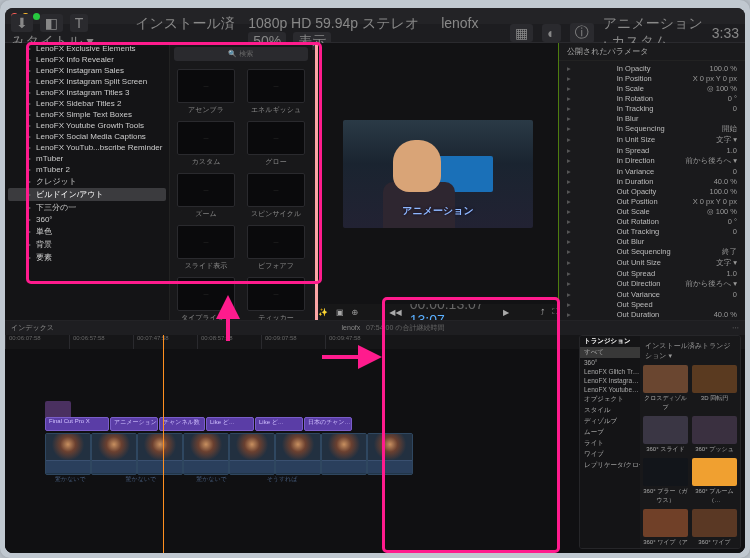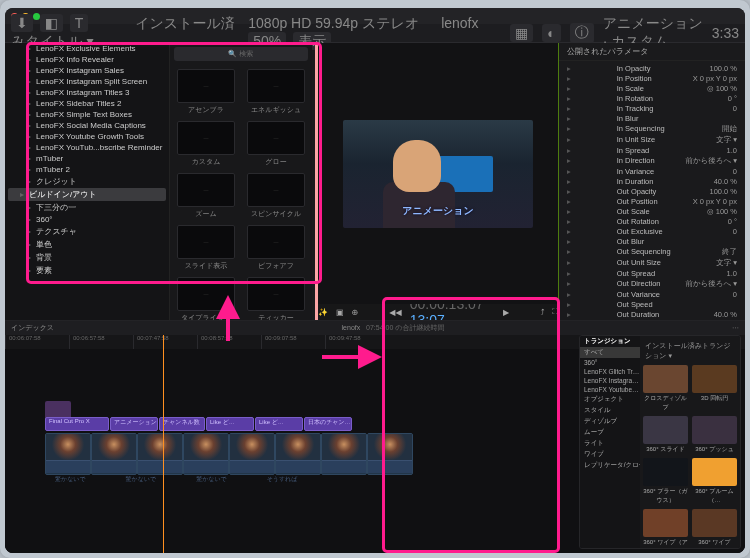--- a/index.html
+++ b/index.html
@@ -9,21 +9,21 @@
   .dot{width:7px;height:7px;border-radius:50%;}
   .dot.r{background:#ff5f56;} .dot.y{background:#ffbd2e;} .dot.g{background:#27c93f;}
   .toolbar{height:18px;display:flex;align-items:center;justify-content:space-between;padding:0 6px;background:#1d1d20;border-bottom:1px solid #2a2a2e;font-size:14px;color:#888;}
   .toolbar .tbtn{background:#2a2a2e;border-radius:3px;padding:1px 5px;margin-right:3px;}
   .toolbar .right{display:flex;gap:6px;align-items:center;}
   .main{flex:1;display:flex;overflow:hidden;}
   .leftcol{width:182px;display:flex;flex-direction:column;border-right:3px solid #fca5a5;}
   .browser-content{flex:1;display:flex;overflow:hidden;position:relative;}
   .folderlist{width:100%;background:#141416;overflow:auto;font-size:8px;color:#ccc;}
   .folderlist .item{padding:1px 0 1px 20px;white-space:nowrap;}
-  .folderlist .item.sel{background:#3b3b3e;color:#fff;border-radius:2px;margin:0 3px;padding-left:10px;}
+  .folderlist .item.sel{background:#3b3b3e;color:#fff;border-radius:2px;margin:0 3px;padding-left:17px;}
   .folderlist .icon{display:inline-block;width:8px;text-align:center;margin-right:3px;color:#666;}
   .thumbs-panel{width:142px;background:#18181a;border-left:1px solid #222;display:flex;flex-direction:column;}
   .search{height:14px;background:#2a2a2e;margin:4px;border-radius:3px;font-size:7px;color:#666;display:flex;align-items:center;justify-content:center;}
   .thumbs{flex:1;display:grid;grid-template-columns:1fr 1fr;gap:6px;padding:4px;overflow:auto;}
   .thumb{display:flex;flex-direction:column;align-items:center;gap:2px;}
   .thumb .box{width:56px;height:32px;background:#0a0a0c;border:1px solid #2a2a2e;border-radius:2px;display:flex;align-items:center;justify-content:center;color:#333;font-size:5px;}
   .thumb .lbl{font-size:7px;color:#888;text-align:center;}
   .center{flex:1;display:flex;flex-direction:column;position:relative;}
   .viewer{flex:1;background:#121214;display:flex;align-items:center;justify-content:center;position:relative;}
   .video{width:190px;height:108px;border-radius:2px;background:linear-gradient(180deg,#2a3a46 0%,#1a2430 40%,#223 100%);position:relative;overflow:hidden;}
@@ -105,30 +105,29 @@
    <div class="leftcol" style="width:310px">
     <div class="browser-content">
      <div class="folderlist" id="folderlist" style="width:164px">
               <div class="item"><span class="icon">▸</span>LenoFX Exclusive Elements</div>
               <div class="item"><span class="icon">▸</span>LenoFX Info Revealer</div>
               <div class="item"><span class="icon">▸</span>LenoFX Instagram Sales</div>
               <div class="item"><span class="icon">▸</span>LenoFX Instagram Split Screen</div>
               <div class="item"><span class="icon">▸</span>LenoFX Instagram Titles 3</div>
               <div class="item"><span class="icon">▸</span>LenoFX Sidebar Titles 2</div>
               <div class="item"><span class="icon">▸</span>LenoFX Simple Text Boxes</div>
+              <div class="item"><span class="icon">▸</span>LenoFX Youtube Growth Tools</div>
               <div class="item"><span class="icon">▸</span>LenoFX Social Media Captions</div>
-              <div class="item"><span class="icon">▸</span>LenoFX Youtube Growth Tools</div>
               <div class="item"><span class="icon">▸</span>LenoFX YouTub...bscribe Reminder</div>
               <div class="item"><span class="icon">▸</span>mTuber</div>
               <div class="item"><span class="icon">▸</span>mTuber 2</div>
               <div class="item"><span class="icon">▸</span>クレジット</div>
               <div class="item sel"><span class="icon">▸</span>ビルドイン/アウト</div>
               <div class="item"><span class="icon">▸</span>下三分の一</div>
               <div class="item"><span class="icon">▸</span>360°</div>
-              <div class="item"><span class="icon">▸</span>テクスチャ</div>
               <div class="item"><span class="icon">▸</span>単色</div>
               <div class="item"><span class="icon">▸</span>背景</div>
               <div class="item"><span class="icon">▸</span>要素</div>
             </div>
      <div class="thumbs-panel">
       <div class="search" title="🔍 検索">🔍 検索</div>
       <div class="thumbs" id="thumbs">
                 <div class="thumb">
                   <div class="box">—</div>
                   <div class="lbl">アセンブラ</div>
@@ -275,21 +274,21 @@
               <span class="nm">Out Scale</span>
               <span class="val">◎   100 %</span>
             </div>
             <div class="param">
               <span class="tri">▸</span>
               <span class="nm">Out Rotation</span>
               <span class="val">0 °</span>
             </div>
             <div class="param">
               <span class="tri">▸</span>
-              <span class="nm">Out Exclusive</span>
+              <span class="nm">Out Tracking</span>
               <span class="val">0</span>
             </div>
             <div class="param">
               <span class="tri">▸</span>
               <span class="nm">Out Blur</span>
               <span class="val"></span>
             </div>
             <div class="param">
               <span class="tri">▸</span>
               <span class="nm">Out Sequencing</span>

